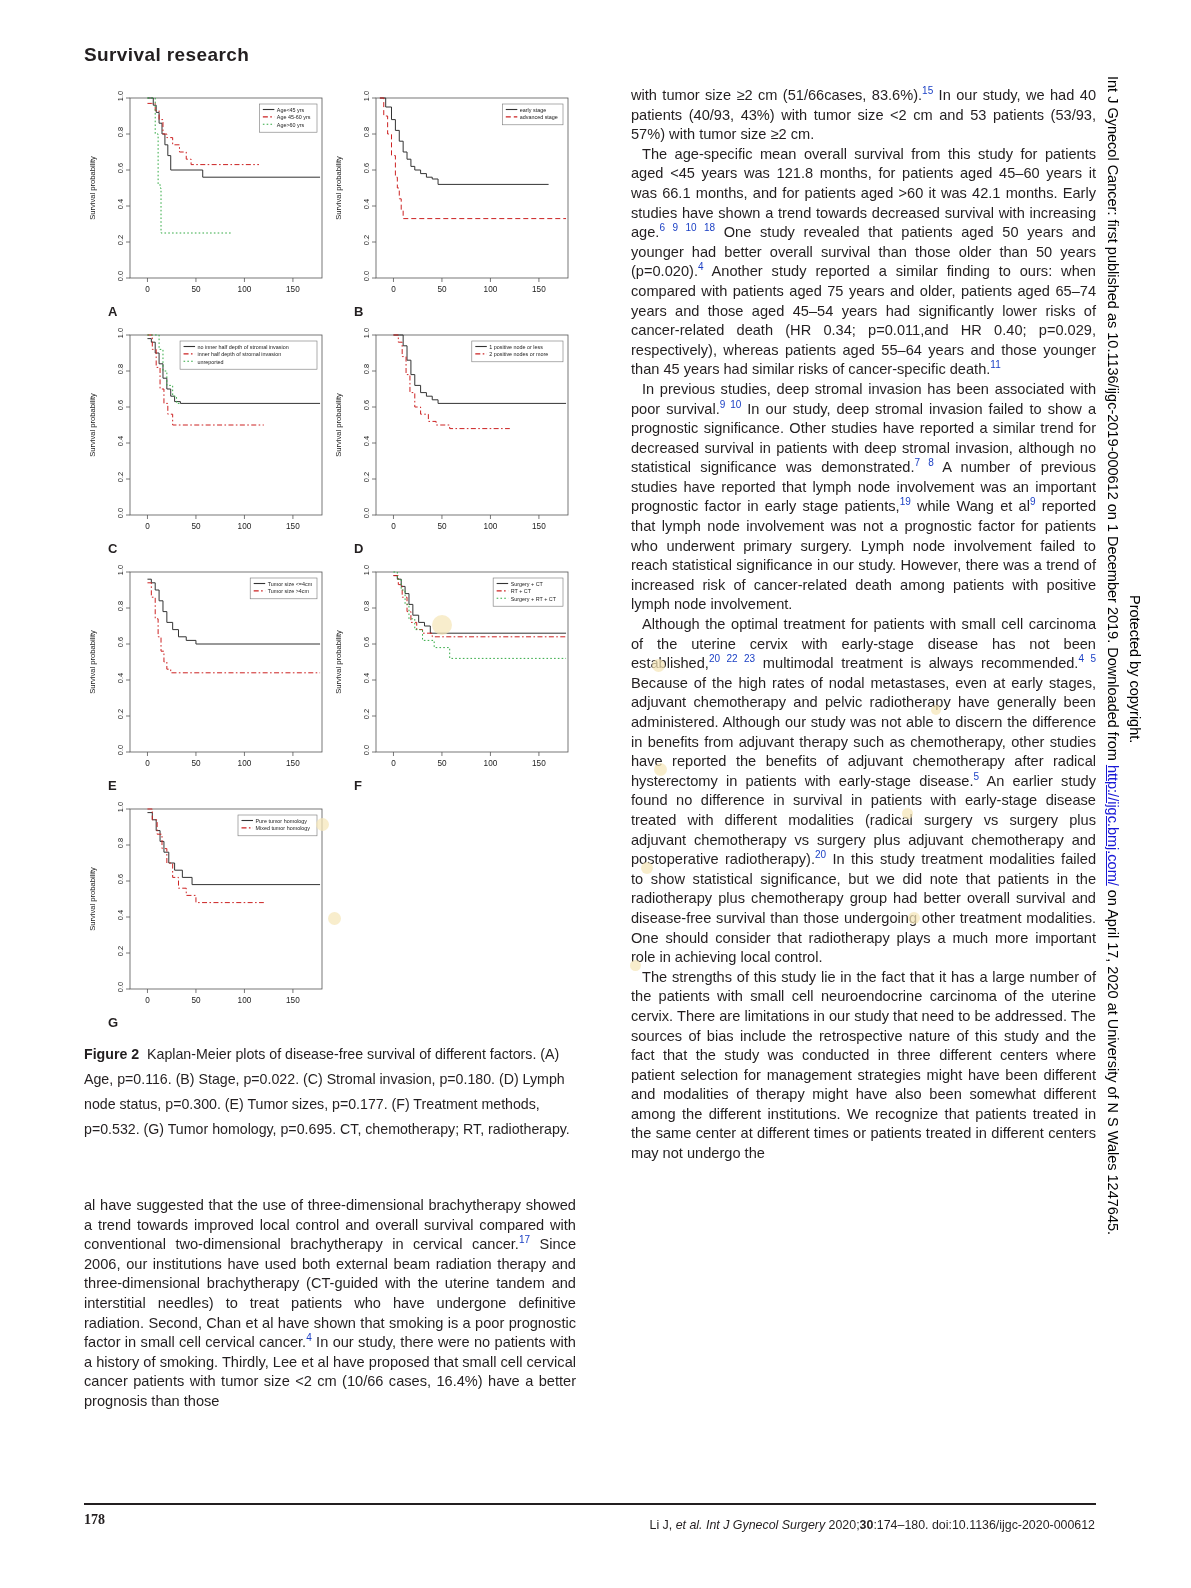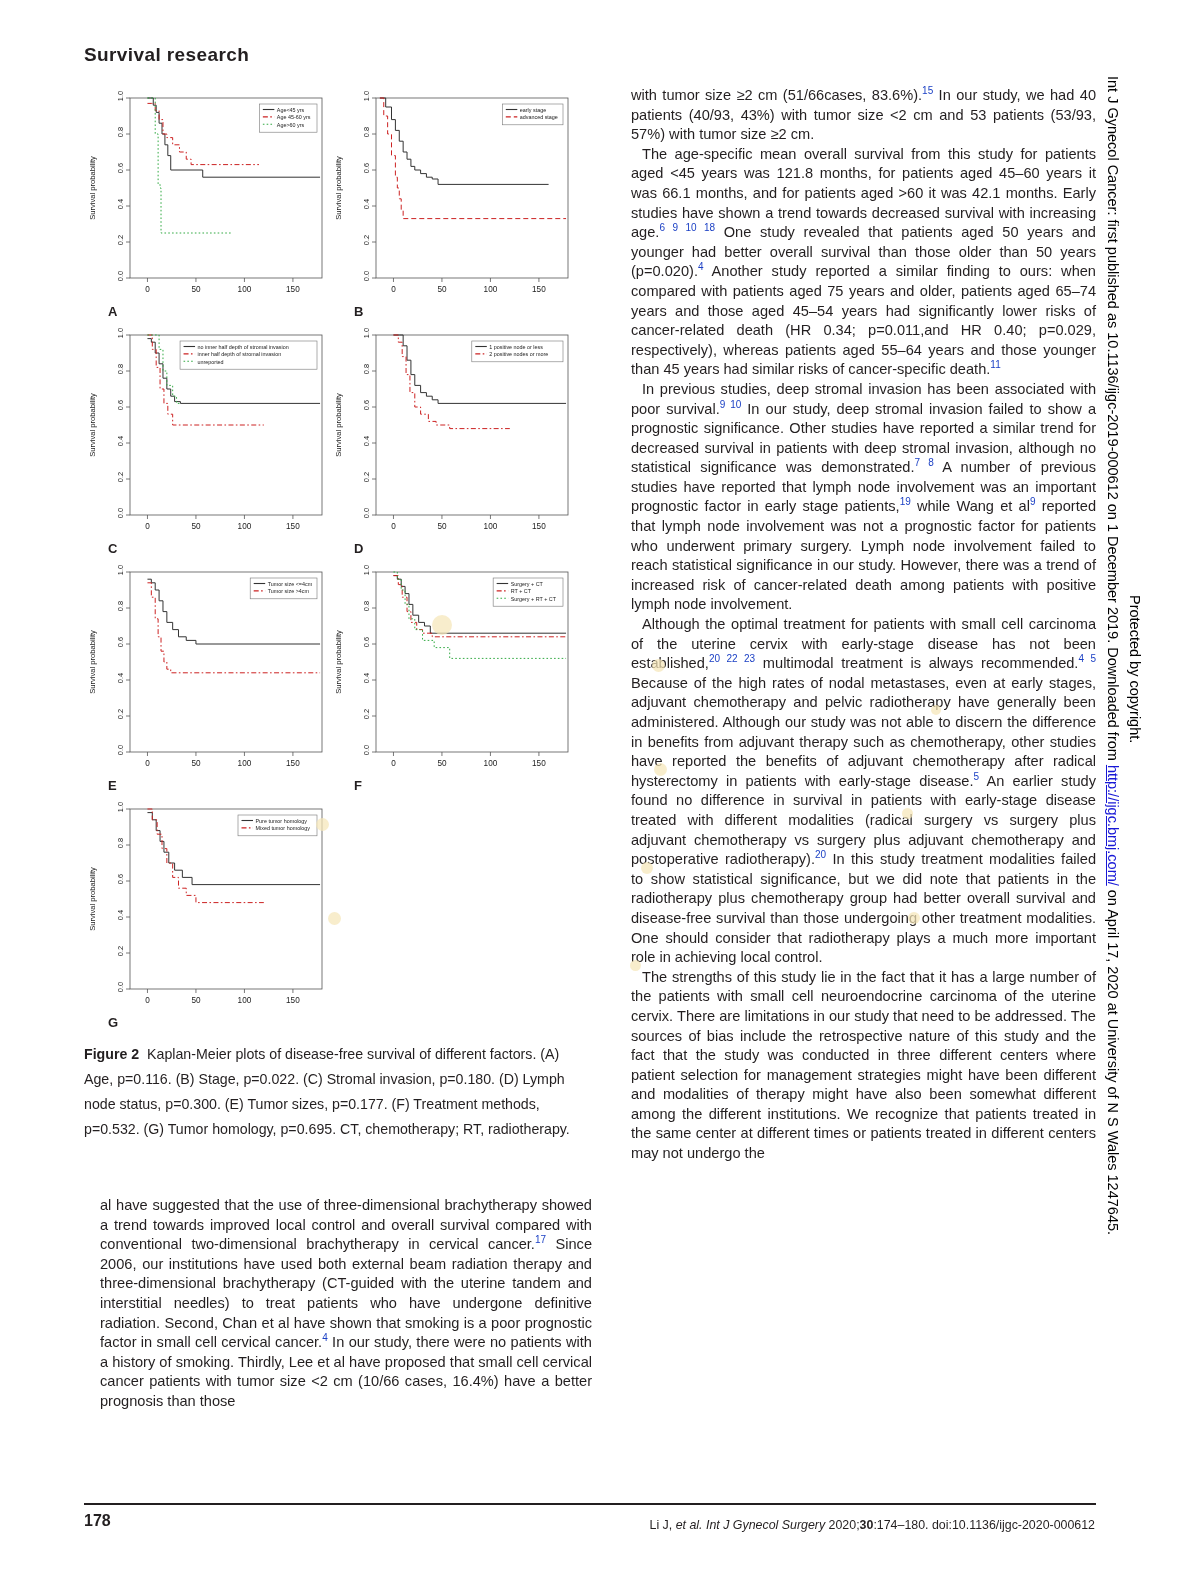--- a/index.html
+++ b/index.html
@@ -84,42 +84,43 @@
   svg.km { display: block; }
   .fig-caption {
     width: 492px;
     font-size: 14.2px;
     line-height: 25px;
     margin-top: 8px;
   }
   .fig-caption .lbl { font-weight: bold; }
   .body-left {
     position: absolute;
-    left: 100px;
+    left: 84px;
     top: 1196px;
     width: 492px;
     font-size: 14.6px;
     line-height: 19.6px;
     text-align: justify;
   }
   .body-left p { margin: 0; }
   
   .footer-rule {
     position: absolute;
     left: 84px;
     top: 1503px;
     width: 1012px;
     border-top: 2px solid #231f20;
   }
   .folio {
     position: absolute;
     left: 84px;
     top: 1512px;
-    font-size: 16px;
+    font-size: 14px;
     font-weight: bold;
+    font-family: Liberation Serif, serif;
   }
   .footer-cite {
     position: absolute;
     right: 96px;
     top: 1518px;
     font-size: 12.4px;
     white-space: nowrap;
   }
   .footer-cite i { }
   .footer-cite b { font-weight: bold; }

